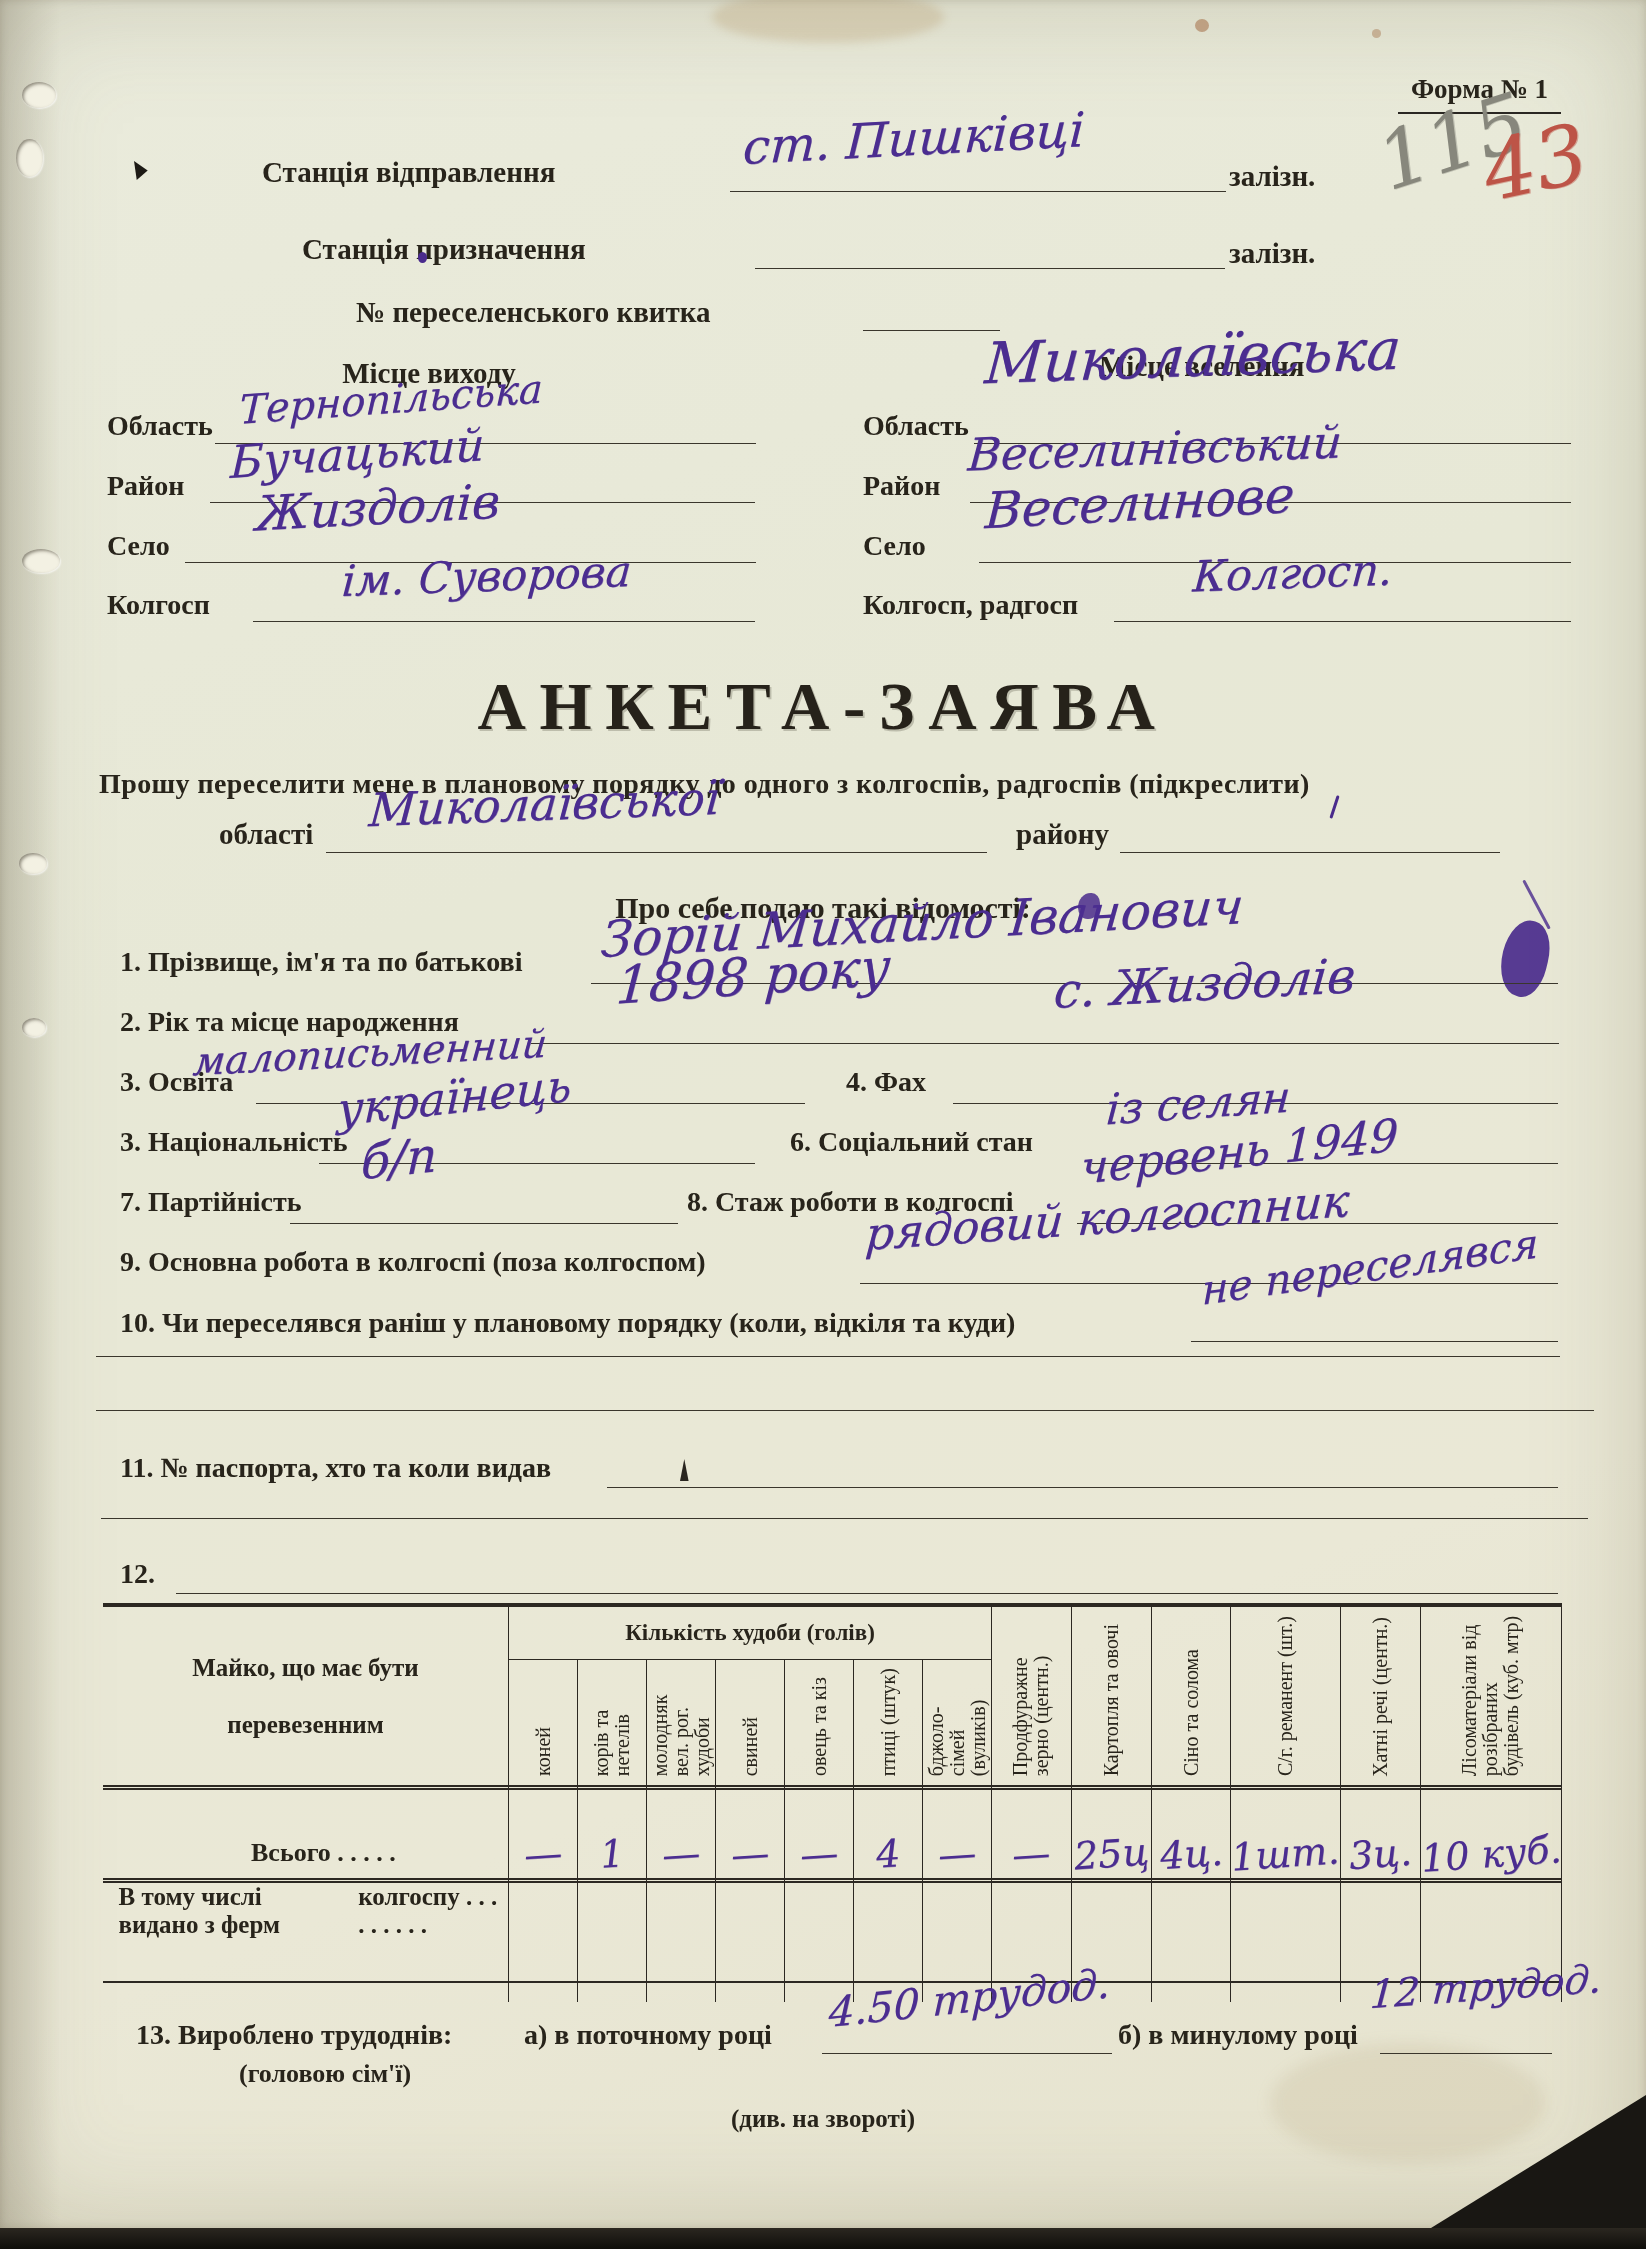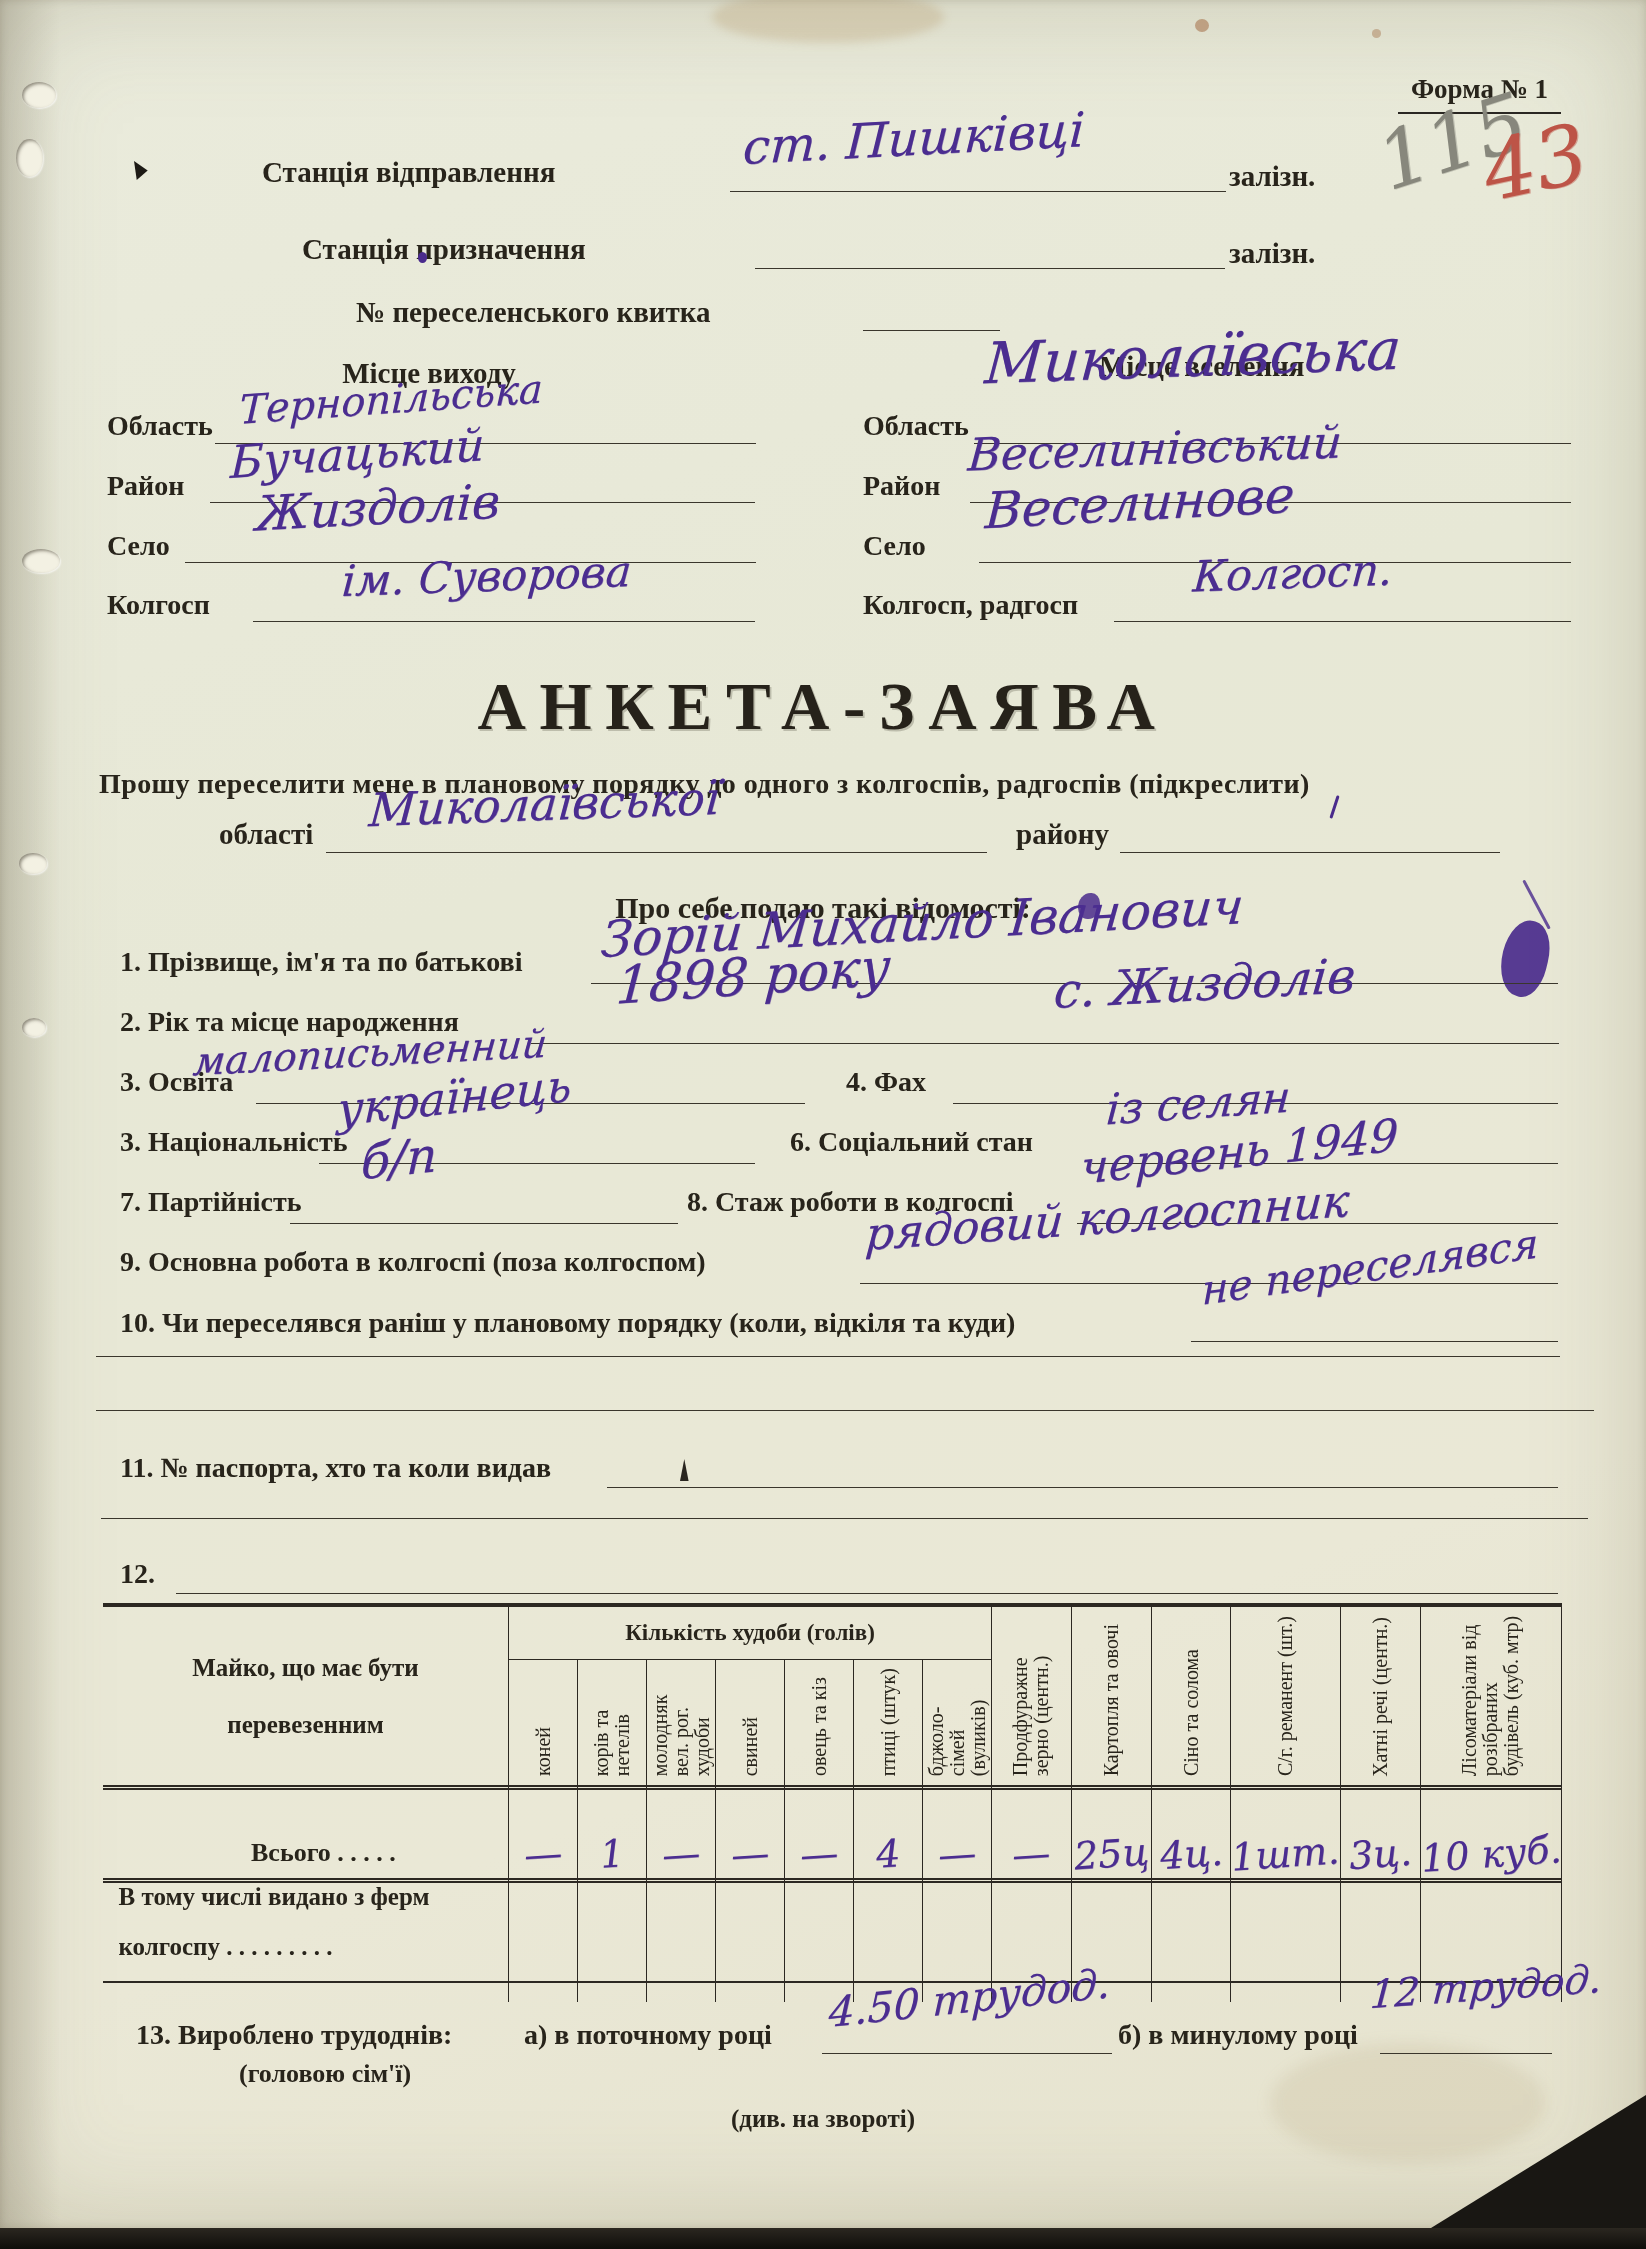--- a/index.html
+++ b/index.html
@@ -50,21 +50,21 @@
   .tall{grid-row:1/3;}
   .t-lab3{grid-column:1;grid-row:3;display:flex;align-items:flex-end;
           padding:0 0 10.3px 148px;font-size:26px;font-weight:bold;
           border-bottom:5.2px double #2c2822;}
   .t-val{grid-row:3;display:flex;align-items:flex-end;justify-content:center;
          padding-bottom:1.7px;border-left:1.7px solid #2c2822;border-bottom:5.2px double #2c2822;
          overflow:visible;}
   .t-val .thw{font-family:"DejaVu Serif",serif;font-style:italic;color:#4b2d90;
          font-size:38px;white-space:nowrap;text-shadow:0.4px 0.4px 0 rgba(75,45,144,.5);
          transform:rotate(-4deg);}
-  .t-lab4{grid-column:1;grid-row:4;display:flex;flex-direction:column;justify-content:flex-start;
+  .t-lab4{grid-column:1;grid-row:4;display:flex;justify-content:flex-start;
           padding:0 0 6.9px 15.5px;font-size:25px;font-weight:bold;gap:22px;
           border-bottom:2.6px solid #2c2822;}
   .t-emp{grid-row:4;border-left:1.7px solid #2c2822;border-bottom:2.6px solid #2c2822;}
   .t-stub{grid-row:5;border-left:1.7px solid #2c2822;}
   .bR{border-right:1.7px solid #2c2822;}
   .gc2{grid-column:2}.gc3{grid-column:3}.gc4{grid-column:4}.gc5{grid-column:5}
   .gc6{grid-column:6}.gc7{grid-column:7}.gc8{grid-column:8}.gc9{grid-column:9}
   .gc10{grid-column:10}.gc11{grid-column:11}.gc12{grid-column:12}.gc13{grid-column:13}
   .gc14{grid-column:14}
 </style>

